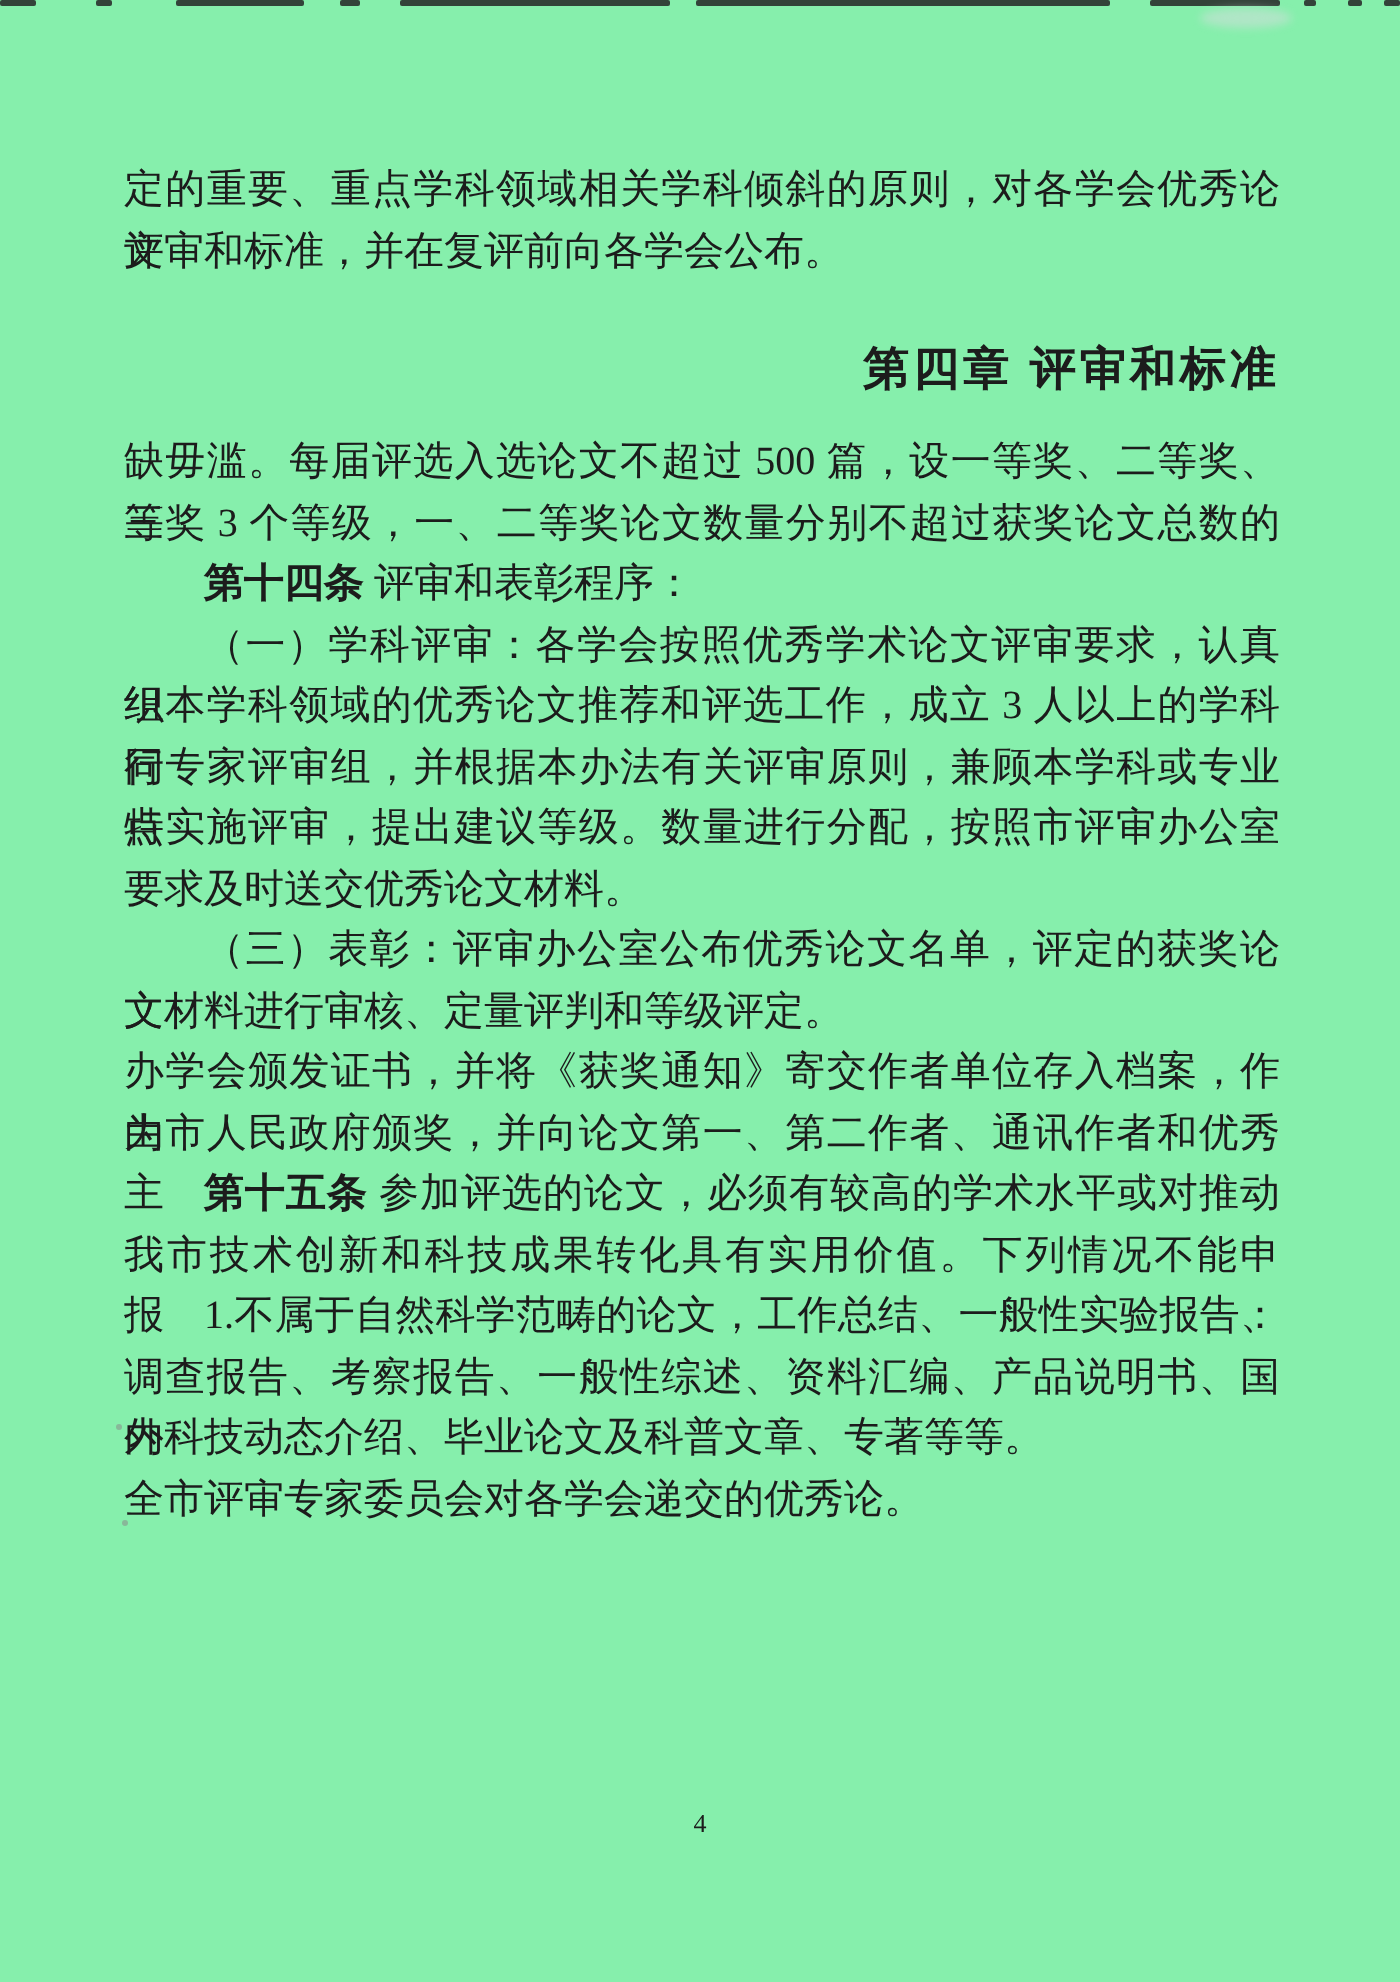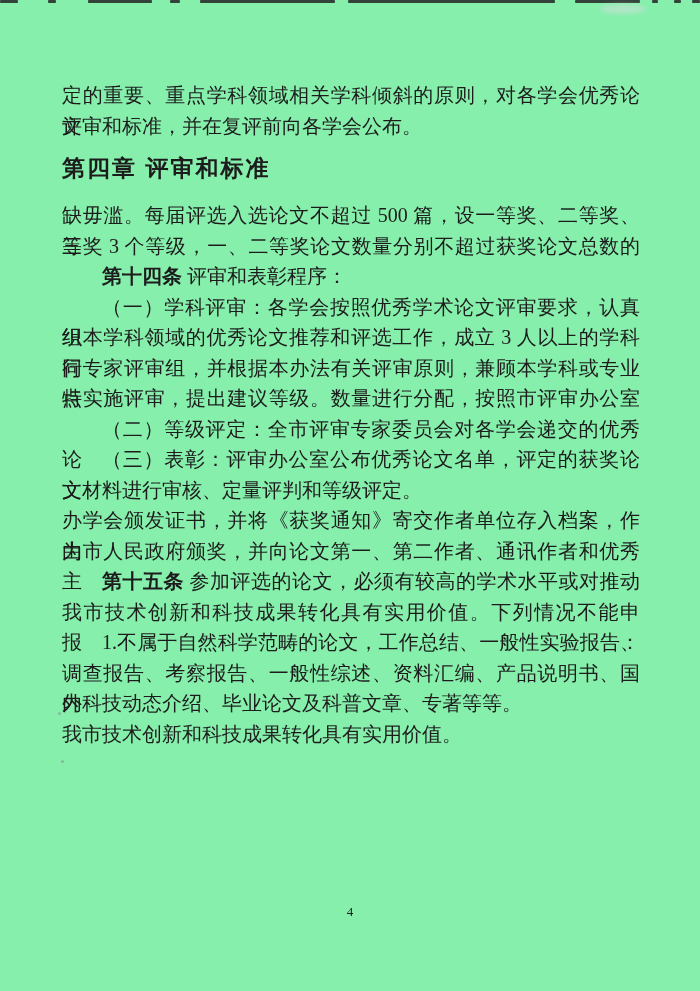--- a/index.html
+++ b/index.html
@@ -63,26 +63,26 @@
     text-indent: 2em;
   }
   .line.fill {
     text-align: justify;
     text-align-last: justify;
   }
   .article-no {
     font-weight: 700;
   }
   .chapter-heading {
-    text-align: left;
+    text-align: right;
     font-weight: 700;
     font-size: 23px;
     line-height: 30px;
     letter-spacing: 2px;
-    margin: 12px 0 17px 0;
+    margin: 28px 0 17px 0;
     font-family: "Liberation Sans", "DejaVu Sans", sans-serif;
   }
   .page-number {
     position: absolute;
     left: 0;
     right: 0;
     top: 904px;
     text-align: center;
     font-size: 13px;
     color: #1c1c1c;
@@ -111,27 +111,27 @@
       <div class="line fill">定的重要、重点学科领域相关学科倾斜的原则，对各学会优秀论文</div>
       <div class="line">评审和标准，并在复评前向各学会公布。</div>
       <div class="chapter-heading">第四章 评审和标准</div>
       <div class="line fill">缺毋滥。每届评选入选论文不超过 500 篇，设一等奖、二等奖、三</div>
       <div class="line fill">等奖 3 个等级，一、二等奖论文数量分别不超过获奖论文总数的</div>
       <div class="line indent"><span class="article-no">第十四条</span> 评审和表彰程序：</div>
       <div class="line indent fill">（一）学科评审：各学会按照优秀学术论文评审要求，认真组</div>
       <div class="line fill">织本学科领域的优秀论文推荐和评选工作，成立 3 人以上的学科同</div>
       <div class="line fill">行专家评审组，并根据本办法有关评审原则，兼顾本学科或专业特</div>
       <div class="line fill">点实施评审，提出建议等级。数量进行分配，按照市评审办公室</div>
-      <div class="line indent fill">（二）等级评定：全市评审专家委员会对各学会递交的优秀论</div>
+      <div class="line">要求及时送交优秀论文材料。</div>
       <div class="line indent fill">（三）表彰：评审办公室公布优秀论文名单，评定的获奖论文</div>
       <div class="line">文材料进行审核、定量评判和等级评定。</div>
       <div class="line fill">办学会颁发证书，并将《获奖通知》寄交作者单位存入档案，作为</div>
       <div class="line fill">由市人民政府颁奖，并向论文第一、第二作者、通讯作者和优秀主</div>
       <div class="line indent fill"><span class="article-no">第十五条</span> 参加评选的论文，必须有较高的学术水平或对推动</div>
       <div class="line fill">我市技术创新和科技成果转化具有实用价值。下列情况不能申报：</div>
       <div class="line indent fill">1.不属于自然科学范畴的论文，工作总结、一般性实验报告、</div>
       <div class="line fill">调查报告、考察报告、一般性综述、资料汇编、产品说明书、国内</div>
       <div class="line">外科技动态介绍、毕业论文及科普文章、专著等等。</div>
-      <div class="line">我市技术创新和科技成果转化具有实用价值。</div>
+      <div class="line">全市评审专家委员会对各学会递交的优秀论。</div>
     </div>
 
   <div class="page-number">4</div>
 </div>
 
 </body></html>

